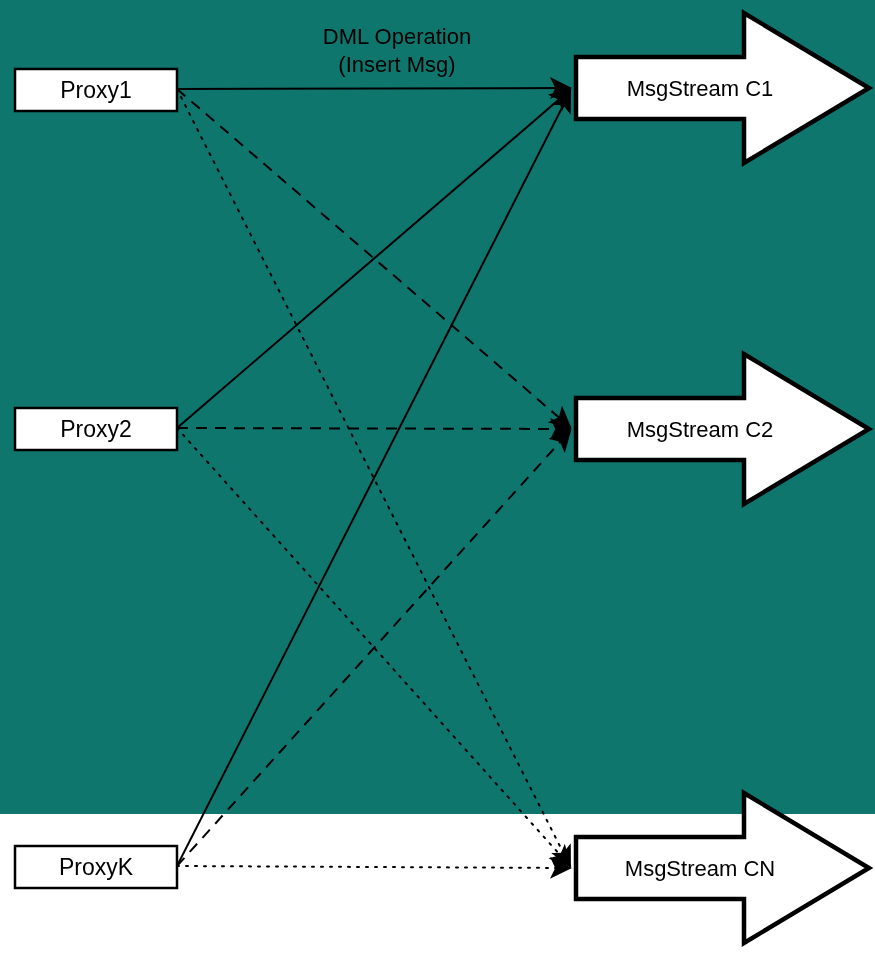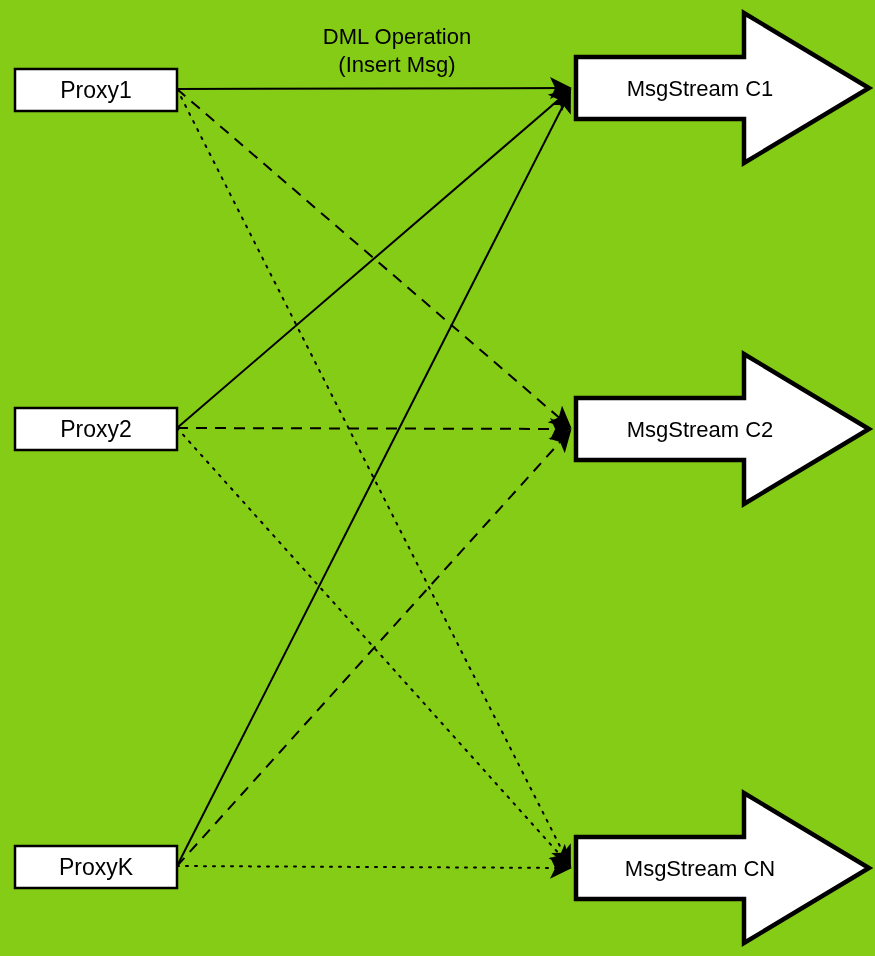--- a/index.html
+++ b/index.html
@@ -9,22 +9,22 @@
   }
   body {
     width: 875px;
     height: 956px;
     font-family: "Liberation Sans", sans-serif;
     overflow: hidden;
   }
   #diagram-root {
     position: relative;
     width: 875px;
-    height: 956px;
-    background: #84cc16;
+    height: 814px;
+    background: #0f766e;
   }
   #diagram-svg {
     position: absolute;
     top: 0;
     left: 0;
     width: 875px;
     height: 956px;
     display: block;
   }
   .node-label-text {

